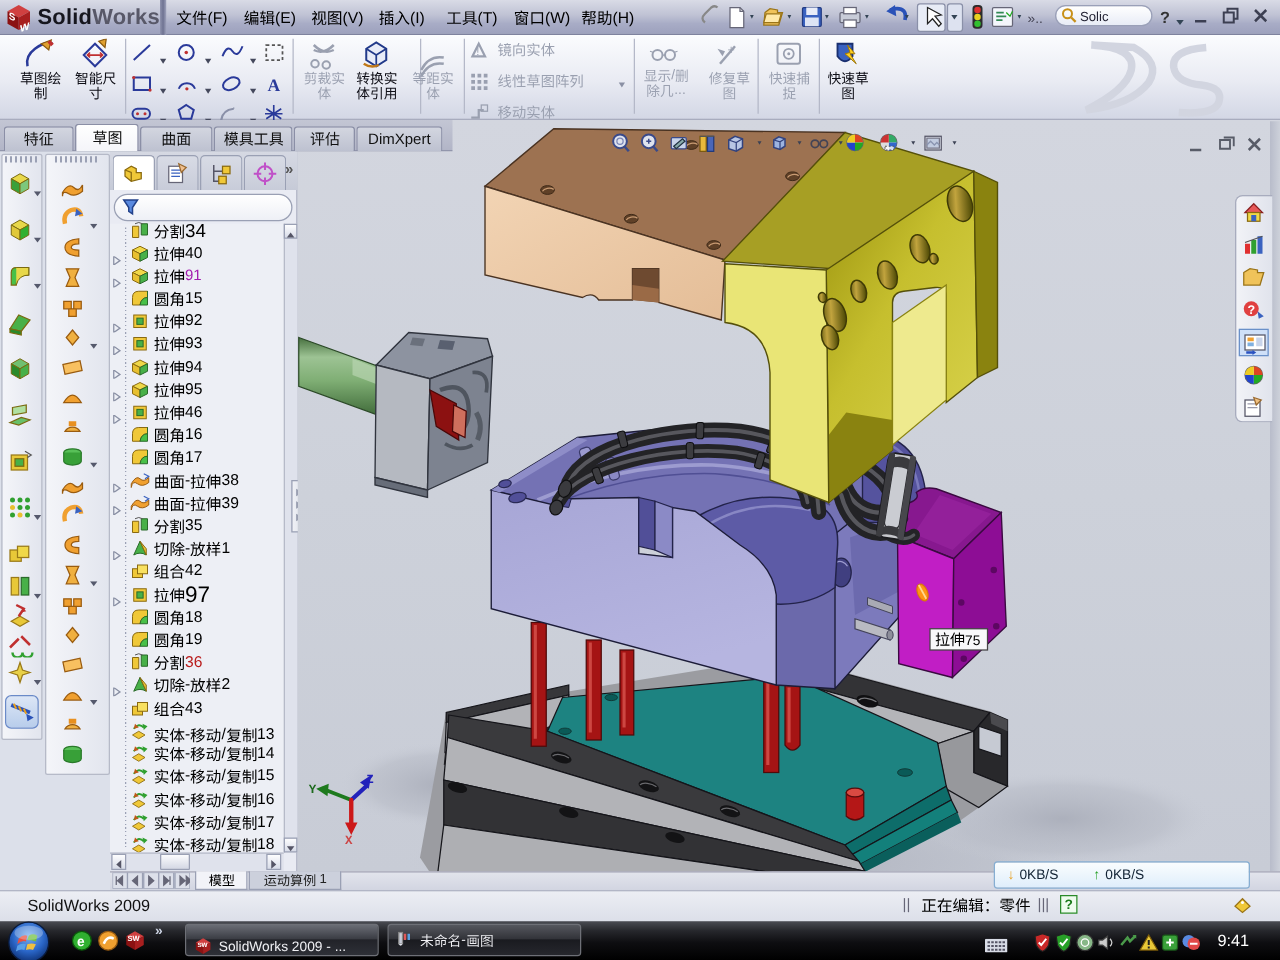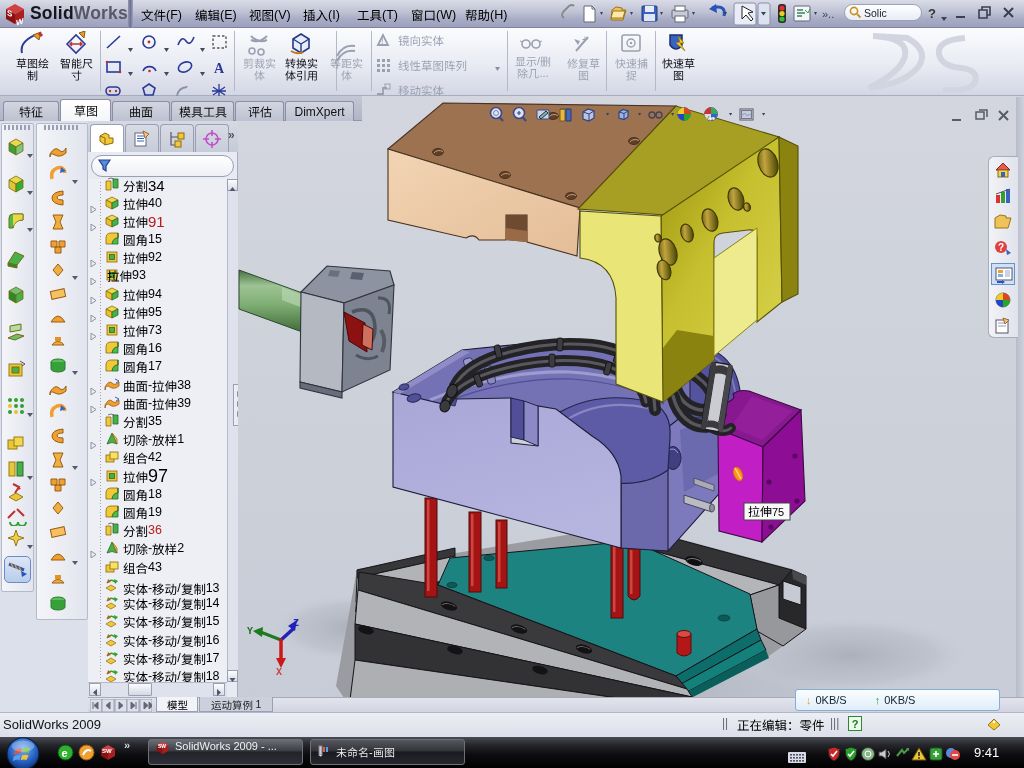--- a/index.html
+++ b/index.html
@@ -691,21 +691,21 @@
         <path d="M1,0 L6,3.5 L1,7 Z" fill="none" stroke="#8a90a4" stroke-width="1"></path>
       </svg></div>
 <div class="ab" style="left:104px;top:213px;width:16px;height:15px"><svg width="16" height="15" viewBox="0 0 16 15">
         <path d="M2,5 L8,2 L14,5 L8,8Z" fill="#f0d848" stroke="#8a6a10" stroke-width=".8"></path>
         <path d="M2,5 L8,8 L8,14 L2,11Z" fill="#e8c030" stroke="#8a6a10" stroke-width=".8"></path>
         <path d="M14,5 L8,8 L8,14 L14,11Z" fill="#48b048" stroke="#2a6a2a" stroke-width=".8"></path>
       </svg></div>
 <div class="ab" style="left:123px;top:213px;height:15px;line-height:15px;white-space:nowrap"><svg style="vertical-align:middle" width="25.0" height="12.5" viewBox="0 0 2000 1000" fill="#000">
         <use href="#g62c9" x="0"></use>
         <use href="#g4f38" x="1000"></use>
-      </svg><span style="font-size:15px;color:#b91c1c;vertical-align:middle">91</span></div>
+      </svg><span style="font-size:12px;color:#a21caf;vertical-align:middle">91</span></div>
 <div class="ab" style="left:104px;top:231px;width:16px;height:15px"><svg width="16" height="15" viewBox="0 0 16 15">
         <path d="M2,13 L2,7 Q2,2 7,2 L14,2 L14,7 Q9,7 8,13 Z" fill="#f0c838" stroke="#8a6a10" stroke-width=".8"></path>
         <path d="M14,2 L14,7 Q9,7 8,13 L14,13 Z" fill="#48c048" stroke="#2a6a2a" stroke-width=".8"></path>
       </svg></div>
 <div class="ab" style="left:123px;top:231px;height:15px;line-height:15px;white-space:nowrap"><svg style="vertical-align:middle" width="25.0" height="12.5" viewBox="0 0 2000 1000" fill="#000">
         <use href="#g5706" x="0"></use>
         <use href="#g89d2" x="1000"></use>
       </svg><span style="font-size:12.5px;color:#000;vertical-align:middle">15</span></div>
 <div class="ab" style="left:90px;top:253px;width:7px;height:7px"><svg width="7" height="7">
         <path d="M1,0 L6,3.5 L1,7 Z" fill="none" stroke="#8a90a4" stroke-width="1"></path>
@@ -718,21 +718,21 @@
         <use href="#g62c9" x="0"></use>
         <use href="#g4f38" x="1000"></use>
       </svg><span style="font-size:12.5px;color:#000;vertical-align:middle">92</span></div>
 <div class="ab" style="left:90px;top:271px;width:7px;height:7px"><svg width="7" height="7">
         <path d="M1,0 L6,3.5 L1,7 Z" fill="none" stroke="#8a90a4" stroke-width="1"></path>
       </svg></div>
 <div class="ab" style="left:104px;top:267px;width:16px;height:15px"><svg width="16" height="15" viewBox="0 0 16 15">
         <rect x="3" y="3" width="10" height="10" fill="#f0c838" stroke="#8a6a10" stroke-width=".8"></rect>
         <rect x="5.5" y="5.5" width="5" height="5" fill="#48b048" stroke="#2a6a2a" stroke-width=".8"></rect>
       </svg></div>
-<div class="ab" style="left:107px;top:267px;height:15px;line-height:15px;white-space:nowrap"><svg style="vertical-align:middle" width="25.0" height="12.5" viewBox="0 0 2000 1000" fill="#000">
+<div class="ab" style="left:123px;top:267px;height:15px;line-height:15px;white-space:nowrap"><svg style="vertical-align:middle" width="25.0" height="12.5" viewBox="0 0 2000 1000" fill="#000">
         <use href="#g62c9" x="0"></use>
         <use href="#g4f38" x="1000"></use>
       </svg><span style="font-size:12.5px;color:#000;vertical-align:middle">93</span></div>
 <div class="ab" style="left:90px;top:290px;width:7px;height:7px"><svg width="7" height="7">
         <path d="M1,0 L6,3.5 L1,7 Z" fill="none" stroke="#8a90a4" stroke-width="1"></path>
       </svg></div>
 <div class="ab" style="left:104px;top:286px;width:16px;height:15px"><svg width="16" height="15" viewBox="0 0 16 15">
         <path d="M2,5 L8,2 L14,5 L8,8Z" fill="#f0d848" stroke="#8a6a10" stroke-width=".8"></path>
         <path d="M2,5 L8,8 L8,14 L2,11Z" fill="#e8c030" stroke="#8a6a10" stroke-width=".8"></path>
         <path d="M14,5 L8,8 L8,14 L14,11Z" fill="#48b048" stroke="#2a6a2a" stroke-width=".8"></path>
@@ -756,21 +756,21 @@
 <div class="ab" style="left:90px;top:326px;width:7px;height:7px"><svg width="7" height="7">
         <path d="M1,0 L6,3.5 L1,7 Z" fill="none" stroke="#8a90a4" stroke-width="1"></path>
       </svg></div>
 <div class="ab" style="left:104px;top:322px;width:16px;height:15px"><svg width="16" height="15" viewBox="0 0 16 15">
         <rect x="3" y="3" width="10" height="10" fill="#f0c838" stroke="#8a6a10" stroke-width=".8"></rect>
         <rect x="5.5" y="5.5" width="5" height="5" fill="#48b048" stroke="#2a6a2a" stroke-width=".8"></rect>
       </svg></div>
 <div class="ab" style="left:123px;top:322px;height:15px;line-height:15px;white-space:nowrap"><svg style="vertical-align:middle" width="25.0" height="12.5" viewBox="0 0 2000 1000" fill="#000">
         <use href="#g62c9" x="0"></use>
         <use href="#g4f38" x="1000"></use>
-      </svg><span style="font-size:12.5px;color:#000;vertical-align:middle">73</span></div>
+      </svg><span style="font-size:12.5px;color:#000;vertical-align:middle">46</span></div>
 <div class="ab" style="left:104px;top:340px;width:16px;height:15px"><svg width="16" height="15" viewBox="0 0 16 15">
         <path d="M2,13 L2,7 Q2,2 7,2 L14,2 L14,7 Q9,7 8,13 Z" fill="#f0c838" stroke="#8a6a10" stroke-width=".8"></path>
         <path d="M14,2 L14,7 Q9,7 8,13 L14,13 Z" fill="#48c048" stroke="#2a6a2a" stroke-width=".8"></path>
       </svg></div>
 <div class="ab" style="left:123px;top:340px;height:15px;line-height:15px;white-space:nowrap"><svg style="vertical-align:middle" width="25.0" height="12.5" viewBox="0 0 2000 1000" fill="#000">
         <use href="#g5706" x="0"></use>
         <use href="#g89d2" x="1000"></use>
       </svg><span style="font-size:12.5px;color:#000;vertical-align:middle">16</span></div>
 <div class="ab" style="left:104px;top:358px;width:16px;height:15px"><svg width="16" height="15" viewBox="0 0 16 15">
         <path d="M2,13 L2,7 Q2,2 7,2 L14,2 L14,7 Q9,7 8,13 Z" fill="#f0c838" stroke="#8a6a10" stroke-width=".8"></path>
@@ -1350,21 +1350,21 @@
         <use href="#g578b" x="1000"></use>
       </svg></div>
 <div class="ab" style="left:199px;top:697px;width:74px;height:15px;background:#ccd0dc;border:1px solid #9aa0b4;border-top:none;text-align:center;line-height:13px;overflow:hidden"><svg style="vertical-align:middle" width="42.0" height="10.5" viewBox="0 0 4000 1000" fill="#222">
         <use href="#g8fd0" x="0"></use>
         <use href="#g52a8" x="1000"></use>
         <use href="#g7b97" x="2000"></use>
         <use href="#g4f8b" x="3000"></use>
       </svg><span style="font-size:10.5px;color:#222;vertical-align:middle"> 1</span></div>
 <div class="ab" style="left:795px;top:689px;width:205px;height:22px;background:linear-gradient(#fafdfe,#dfeefb);border:1px solid #86aed2;border-radius:3px;display:flex;align-items:center;font-size:11px;color:#123"><span style="color:#e8a020;font-weight:bold;margin:0 4px 0 10px">↓</span>0KB/S<span style="color:#28a028;font-weight:bold;margin:0 4px 0 28px">↑</span>0KB/S</div>
 <div class="ab" style="left:0;top:712px;width:1024px;height:25px;background:linear-gradient(#eceef4,#dcdfe9);border-top:1px solid #b2b6c6"></div>
-<div class="ab" style="left:3px;top:717px;font-size:13px;color:#111">SolidWorks 2009</div>
+<div class="ab" style="left:22px;top:717px;font-size:13px;color:#111">SolidWorks 2009</div>
 <div class="ab" style="left:722px;top:716px;font-size:12px;color:#667">||</div>
 <div class="ab" style="left:737px;top:716px;height:16px;line-height:16px;white-space:nowrap"><svg style="vertical-align:middle" width="87.5" height="12.5" viewBox="0 0 7000 1000" fill="#000">
         <use href="#g6b63" x="0"></use>
         <use href="#g5728" x="1000"></use>
         <use href="#g7f16" x="2000"></use>
         <use href="#g8f91" x="3000"></use>
         <use href="#gff1a" x="4000"></use>
         <use href="#g96f6" x="5000"></use>
         <use href="#g4ef6" x="6000"></use>
       </svg></div>
@@ -1398,21 +1398,21 @@
         <circle cx="8.5" cy="8.5" r="7.5" fill="#f0a030" stroke="#9a5c10"></circle>
         <path d="M5,11 q3,-7 8,-4" stroke="#fff" stroke-width="2" fill="none"></path>
       </svg></div>
 <div class="ab" style="left:99px;top:743px;width:18px;height:18px"><svg width="18" height="18" viewBox="0 0 18 18">
         <path d="M2,6 L9,2 L16,6 L9,10 Z" fill="#d04040"></path>
         <path d="M2,6 L9,10 L9,17 L2,13 Z" fill="#8b1212"></path>
         <path d="M16,6 L9,10 L9,17 L16,13 Z" fill="#a81f1f"></path>
         <text x="3" y="10" font-size="6" fill="#fff" font-weight="bold">SW</text>
       </svg></div>
 <div class="ab" style="left:124px;top:739px;font-size:11px;color:#cdd4e4;font-weight:bold">»</div>
-<div class="ab" style="left:148px;top:739px;width:155px;height:26px;background:linear-gradient(#6a6d75,#3c3e45 45%,#222329 50%,#2e3037);border:1px solid #6e7077;border-radius:3px;display:flex;align-items:flex-start;overflow:hidden;white-space:nowrap">
+<div class="ab" style="left:148px;top:739px;width:155px;height:26px;background:linear-gradient(#6a6d75,#3c3e45 45%,#222329 50%,#2e3037);border:1px solid #6e7077;border-radius:3px;display:flex;align-items:flex-end;overflow:hidden;white-space:nowrap">
       <svg width="15" height="15" viewBox="0 0 18 18" style="margin:0 5px 0 6px;flex:none">
         <path d="M2,6 L9,2 L16,6 L9,10 Z" fill="#d04040"></path>
         <path d="M2,6 L9,10 L9,17 L2,13 Z" fill="#8b1212"></path>
         <path d="M16,6 L9,10 L9,17 L16,13 Z" fill="#a81f1f"></path>
         <text x="3.5" y="10" font-size="6" fill="#fff" font-weight="bold">SW</text>
       </svg>
       <span style="font-size:11px;color:#f0f0f4">SolidWorks 2009 - ...</span>
     </div>
 <div class="ab" style="left:310px;top:739px;width:155px;height:26px;background:linear-gradient(#55575e,#33343a 45%,#1a1b20 50%,#26272d);border:1px solid #6e7077;border-radius:3px;display:flex;align-items:center;overflow:hidden;white-space:nowrap">
       <svg width="14" height="14" viewBox="0 0 14 14" style="margin:0 5px 0 6px;flex:none">

